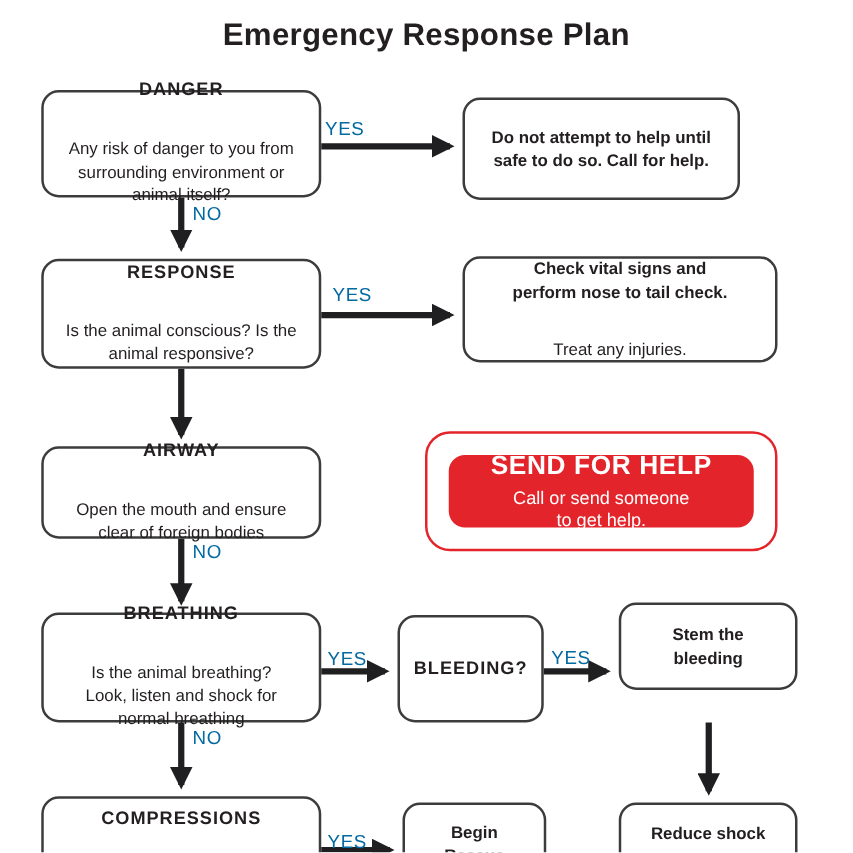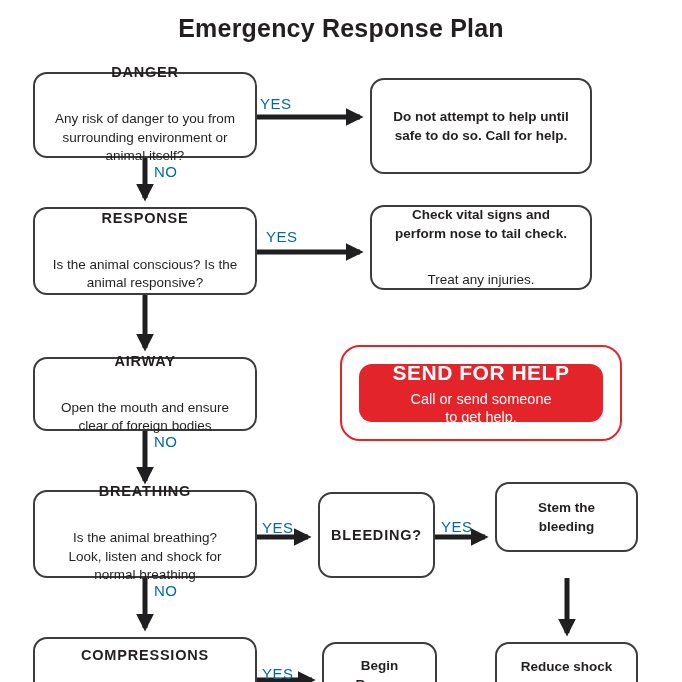--- a/index.html
+++ b/index.html
@@ -72,32 +72,32 @@
   <div class="lbl" style="left:154px;top:582px">NO</div>
   <div class="lbl" style="left:262px;top:665px">YES</div>
 
   <div class="node" style="left:33px;top:72px;width:224px;height:86px">
     <div class="heading">DANGER</div>
     <div class="body">Any risk of danger to you from
 surrounding environment or
 animal itself?</div>
   </div>
 
-  <div class="node" style="left:370px;top:78px;width:222px;height:96px">
+  <div class="node" style="left:370px;top:78px;width:222px;height:82px">
     <div class="body-bold">Do not attempt to help until
 safe to do so. Call for help.</div>
   </div>
 
   <div class="node" style="left:33px;top:207px;width:224px;height:88px">
     <div class="heading">RESPONSE</div>
     <div class="body">Is the animal conscious? Is the
 animal responsive?</div>
   </div>
 
-  <div class="node" style="left:370px;top:205px;width:222px;height:85px">
+  <div class="node" style="left:370px;top:205px;width:252px;height:85px">
     <div class="body-bold">Check vital signs and
 perform nose to tail check.</div>
     <div class="body">Treat any injuries.</div>
   </div>
 
   <div class="node" style="left:33px;top:357px;width:224px;height:74px">
     <div class="heading">AIRWAY</div>
     <div class="body">Open the mouth and ensure
 clear of foreign bodies</div>
   </div>

